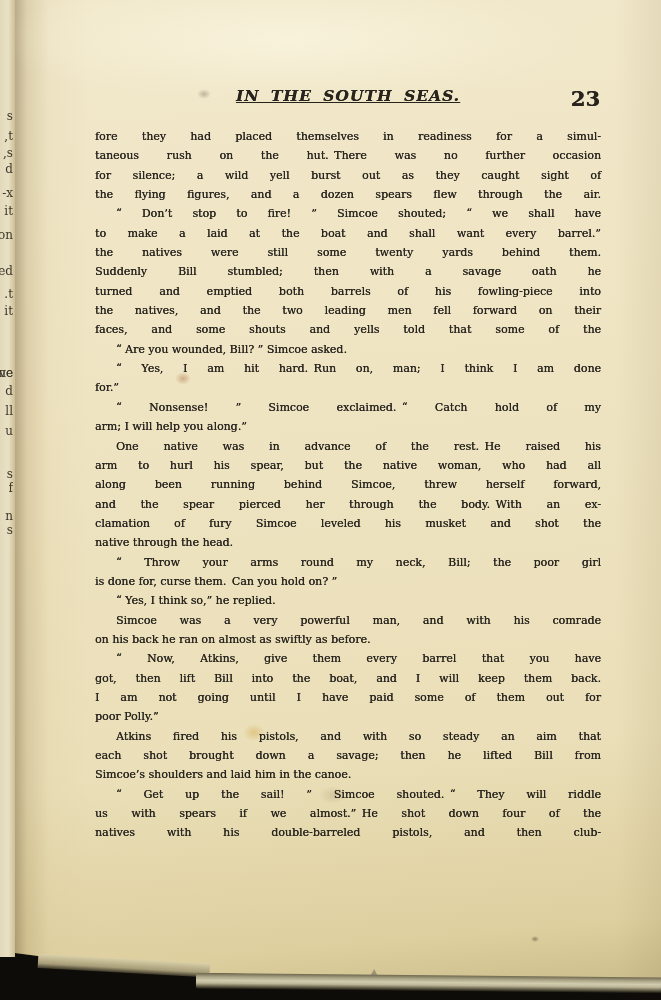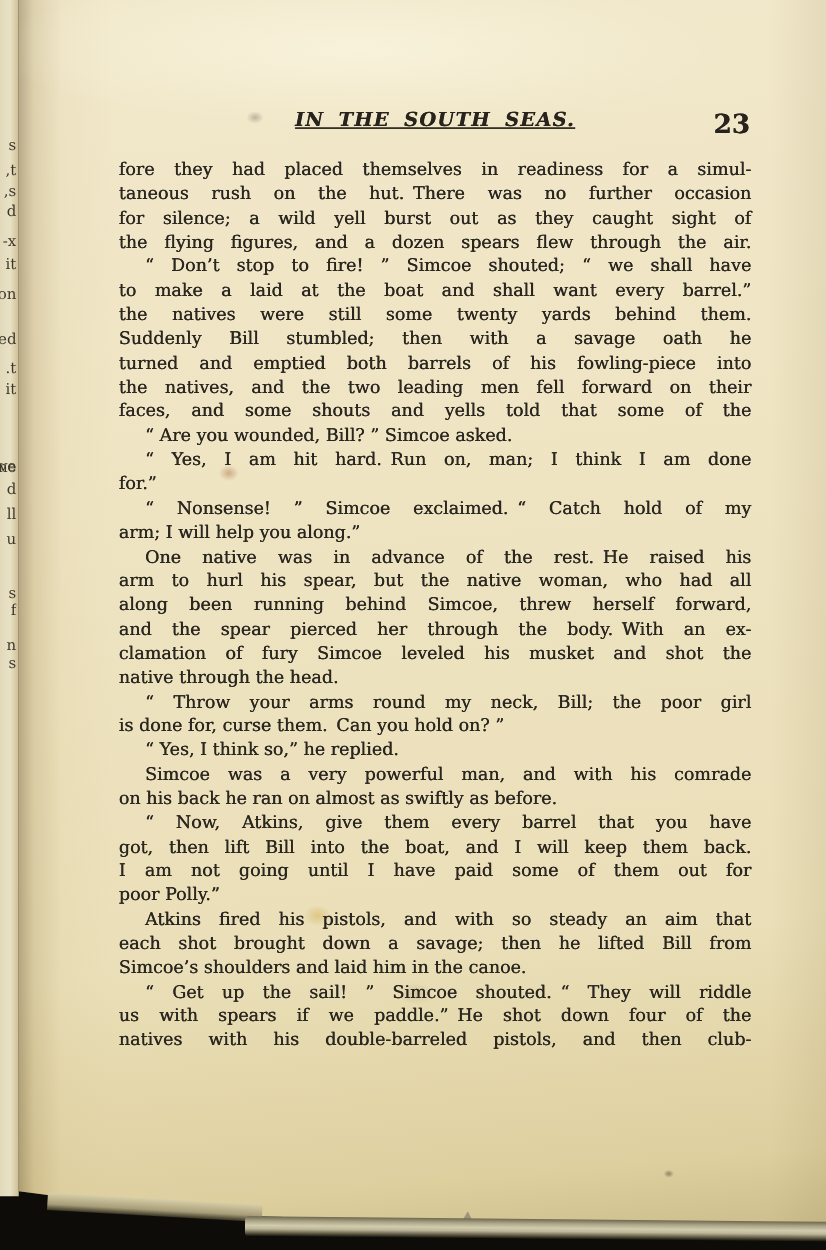--- a/index.html
+++ b/index.html
@@ -23,21 +23,21 @@
 
   
   .running-title{position:absolute;left:95px;top:86px;width:506px;text-align:center;
     font-size:15.5px;font-weight:bold;font-style:italic;letter-spacing:1px;word-spacing:5px;
     color:#28241d;text-shadow:0.2px 0 0 currentColor;text-decoration:underline;}
   .page-number{position:absolute;left:560px;top:86px;width:40px;text-align:right;
     font-size:21px;font-weight:bold;color:#28241d;text-shadow:0.3px 0 0 currentColor;}
 
   
   .text-block{position:absolute;left:95px;top:127px;width:506px;color:#2a2620;}
-  .line{font-size:14px;line-height:19.35px;height:19.35px;white-space:nowrap;
+  .line{font-size:11px;line-height:19.35px;height:19.35px;white-space:nowrap;
     text-align:justify;text-align-last:justify;text-shadow:0.25px 0 0 currentColor;}
   .line.short{text-align-last:left;}
   .line.indent{text-indent:21px;}
 
   
   .stain{position:absolute;border-radius:50%;pointer-events:none;}
   .stain.s1{left:182px;top:89px;width:14px;height:10px;background:radial-gradient(rgba(90,88,78,0.35),rgba(90,88,78,0) 70%);}
   .stain.s2{left:160px;top:372px;width:16px;height:13px;background:radial-gradient(rgba(152,84,38,0.38),rgba(152,84,38,0) 70%);}
   .stain.s3{left:228px;top:724px;width:22px;height:17px;background:radial-gradient(rgba(206,160,52,0.40),rgba(206,160,52,0) 70%);}
   .stain.s4{left:304px;top:786px;width:28px;height:18px;background:radial-gradient(rgba(120,100,60,0.18),rgba(120,100,60,0) 70%);}
@@ -120,21 +120,21 @@
       <div class="line indent">Simcoe was a very powerful man, and with his comrade</div>
       <div class="line short">on his back he ran on almost as swiftly as before.</div>
       <div class="line indent">“ Now, Atkins, give them every barrel that you have</div>
       <div class="line">got, then lift Bill into the boat, and I will keep them back.</div>
       <div class="line">I am not going until I have paid some of them out for</div>
       <div class="line short">poor Polly.”</div>
       <div class="line indent">Atkins fired his pistols, and with so steady an aim that</div>
       <div class="line">each shot brought down a savage; then he lifted Bill from</div>
       <div class="line short">Simcoe’s shoulders and laid him in the canoe.</div>
       <div class="line indent">“ Get up the sail! ” Simcoe shouted. “ They will riddle</div>
-      <div class="line">us with spears if we paddle.” He shot down four of the</div>
+      <div class="line">us with spears if we almost.” He shot down four of the</div>
       <div class="line">natives with his double-barreled pistols, and then club-</div>
     </div>
 
   <div class="edge-left"></div>
   <div class="edge-bump"></div>
   <div class="edge-main"></div>
 
 </div>
 
 </body></html>

